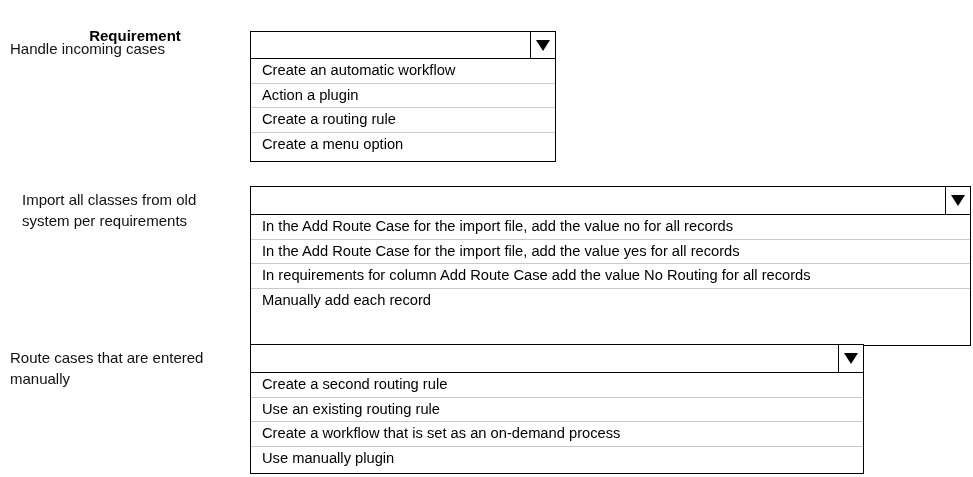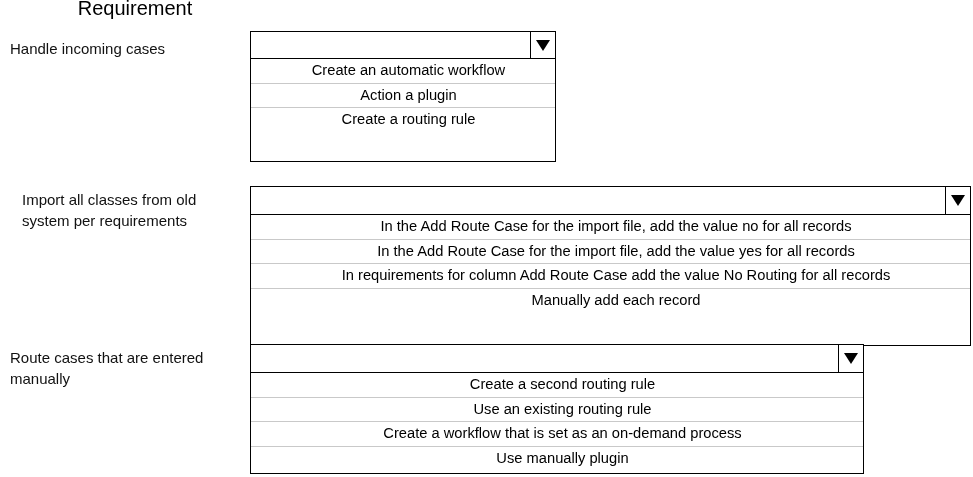--- a/index.html
+++ b/index.html
@@ -21,25 +21,26 @@
     position: absolute;
     left: 0;
     top: 0;
     width: 973px;
     height: 477px;
   }
 
   
   .col-header {
     position: absolute;
-    font-weight: normal;
-    font-size: 20px;
+    font-weight: bold;
+    font-size: 15px;
     line-height: 18px;
     white-space: nowrap;
     color: #000;
+    margin-top: 28px;
   }
   .col-header.requirement {
     left: 0;
     top: -1px;
     width: 270px;
     text-align: center;
   }
   .col-header.action {
     left: 460px;
     top: -1px;
@@ -129,21 +130,20 @@
     box-sizing: border-box;
     height: 24.6px;
     padding-left: 11px;
     border-bottom: 1px solid #c9c9c9;
     font-size: 14.7px;
     line-height: 23.6px;
     white-space: nowrap;
     overflow: hidden;
     color: #000;
     background: #fff;
-    text-align: center;
   }
   .dd-option:last-child {
     border-bottom: none;
   }
 
   .dd-2 .dd-option { height: 24.5px; line-height: 23.5px; }
   .dd-3 .dd-option { height: 24.5px; line-height: 23.5px; }
 </style>
 </head>
 <body>
@@ -160,20 +160,21 @@
     <div class="dd-head">
       <div class="dd-value"></div>
       <div class="dd-arrow-btn">
         <span class="caret"></span>
       </div>
     </div>
     <div class="dd-list">
       <div class="dd-option">Create an automatic workflow</div>
       <div class="dd-option">Action a plugin</div>
       <div class="dd-option">Create a routing rule</div>
+      <div class="dd-option">Create a menu option</div>
     </div>
   </div>
 
   <div class="req-label req-2">
     <span class="line">Import all classes from old</span>
     <span class="line">system per requirements</span>
   </div>
 
   <div class="dropdown dd-2">
     <div class="dd-head">

